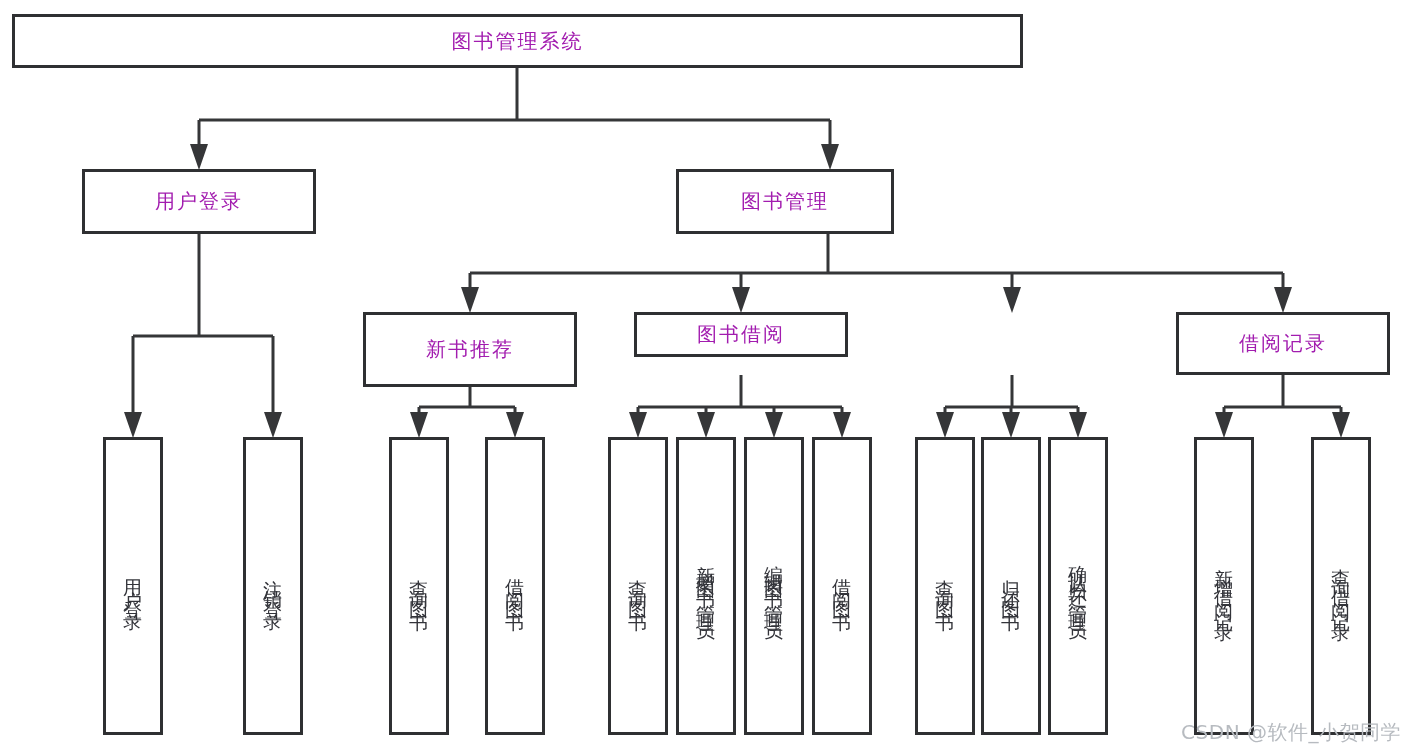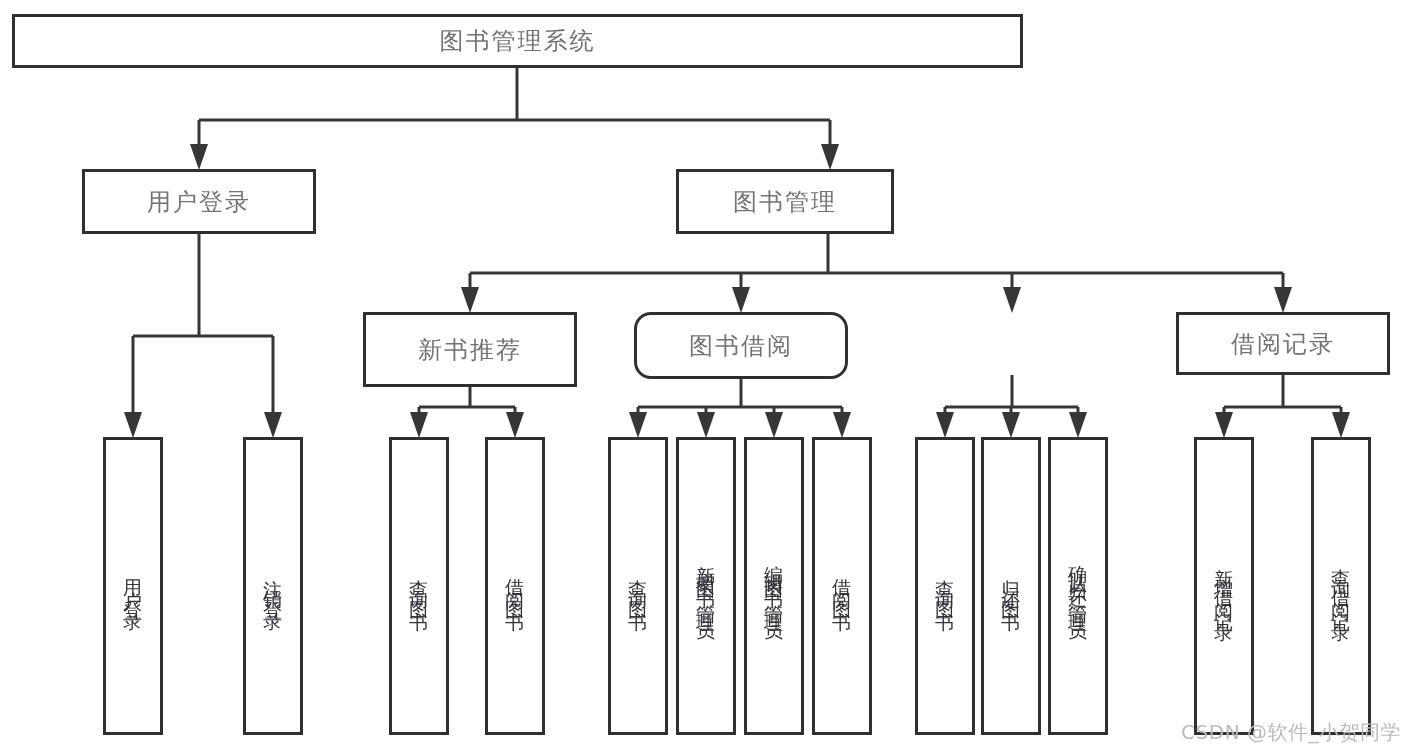--- a/index.html
+++ b/index.html
@@ -35,23 +35,23 @@
   .node {
     position: absolute;
     box-sizing: border-box;
     border: 3px solid #2f3032;
     background: #ffffff;
     display: flex;
     align-items: center;
     justify-content: center;
   }
   .node .hlabel {
-    font-size: 24px;
+    font-size: 20px;
     letter-spacing: 2px;
-    color: #737373;
+    color: #a21caf;
     white-space: nowrap;
   }
   .node .vlabel {
     writing-mode: vertical-rl;
     font-size: 19px;
     letter-spacing: 11px;
     line-height: 1;
     color: #33343a;
   }
   .node .vlabel.long {
@@ -122,21 +122,21 @@
   <div class="node" style="left:82px; top:169px; width:234px; height:65px;">
     <span class="hlabel">用户登录</span>
   </div>
   <div class="node" style="left:676px; top:169px; width:218px; height:65px;">
     <span class="hlabel">图书管理</span>
   </div>
 
   <div class="node" style="left:363px; top:312px; width:214px; height:75px;">
     <span class="hlabel">新书推荐</span>
   </div>
-  <div class="node" style="left:634px; top:312px; width:214px; height:67px;border-radius:17px;">
+  <div class="node" style="left:634px; top:312px; width:214px; height:45px;">
     <span class="hlabel">图书借阅</span>
   </div>
   <div class="node" style="left:1176px; top:312px; width:214px; height:63px;">
     <span class="hlabel">借阅记录</span>
   </div>
 
   <div class="node" style="left:103px; top:437px; width:60px; height:298px;">
     <span class="vlabel">用户登录</span>
   </div>
   <div class="node" style="left:243px; top:437px; width:60px; height:298px;">

